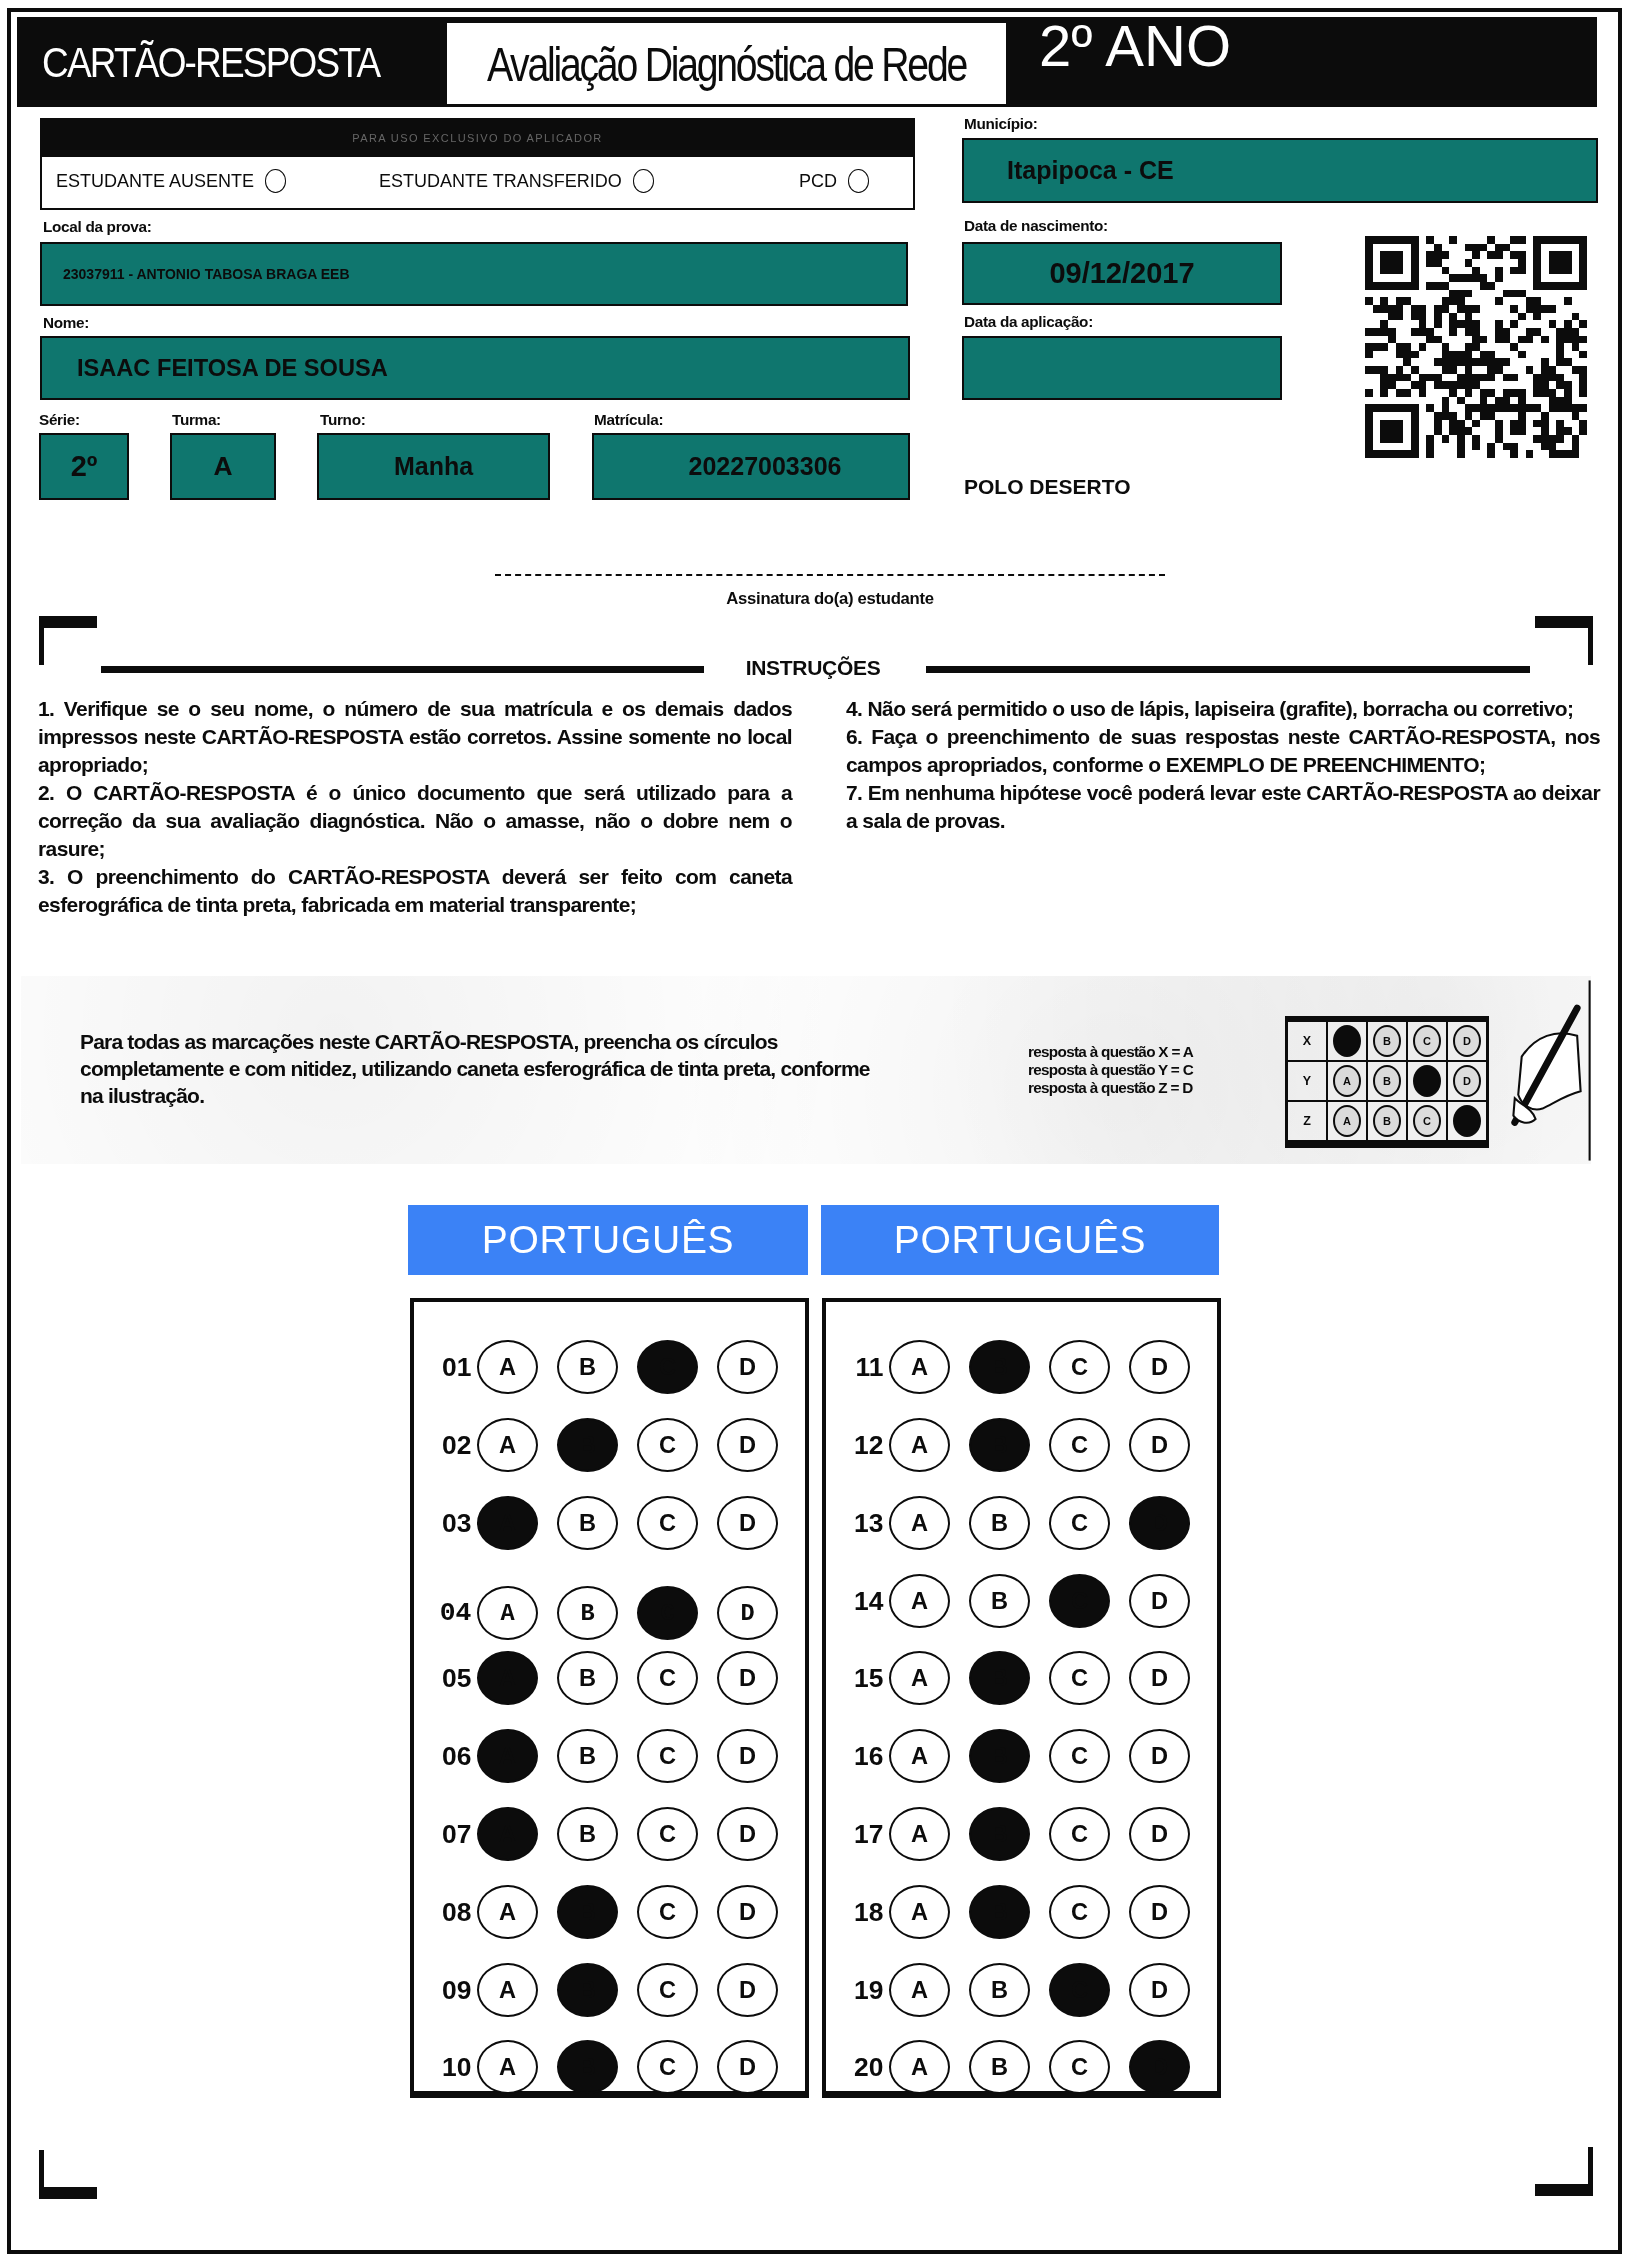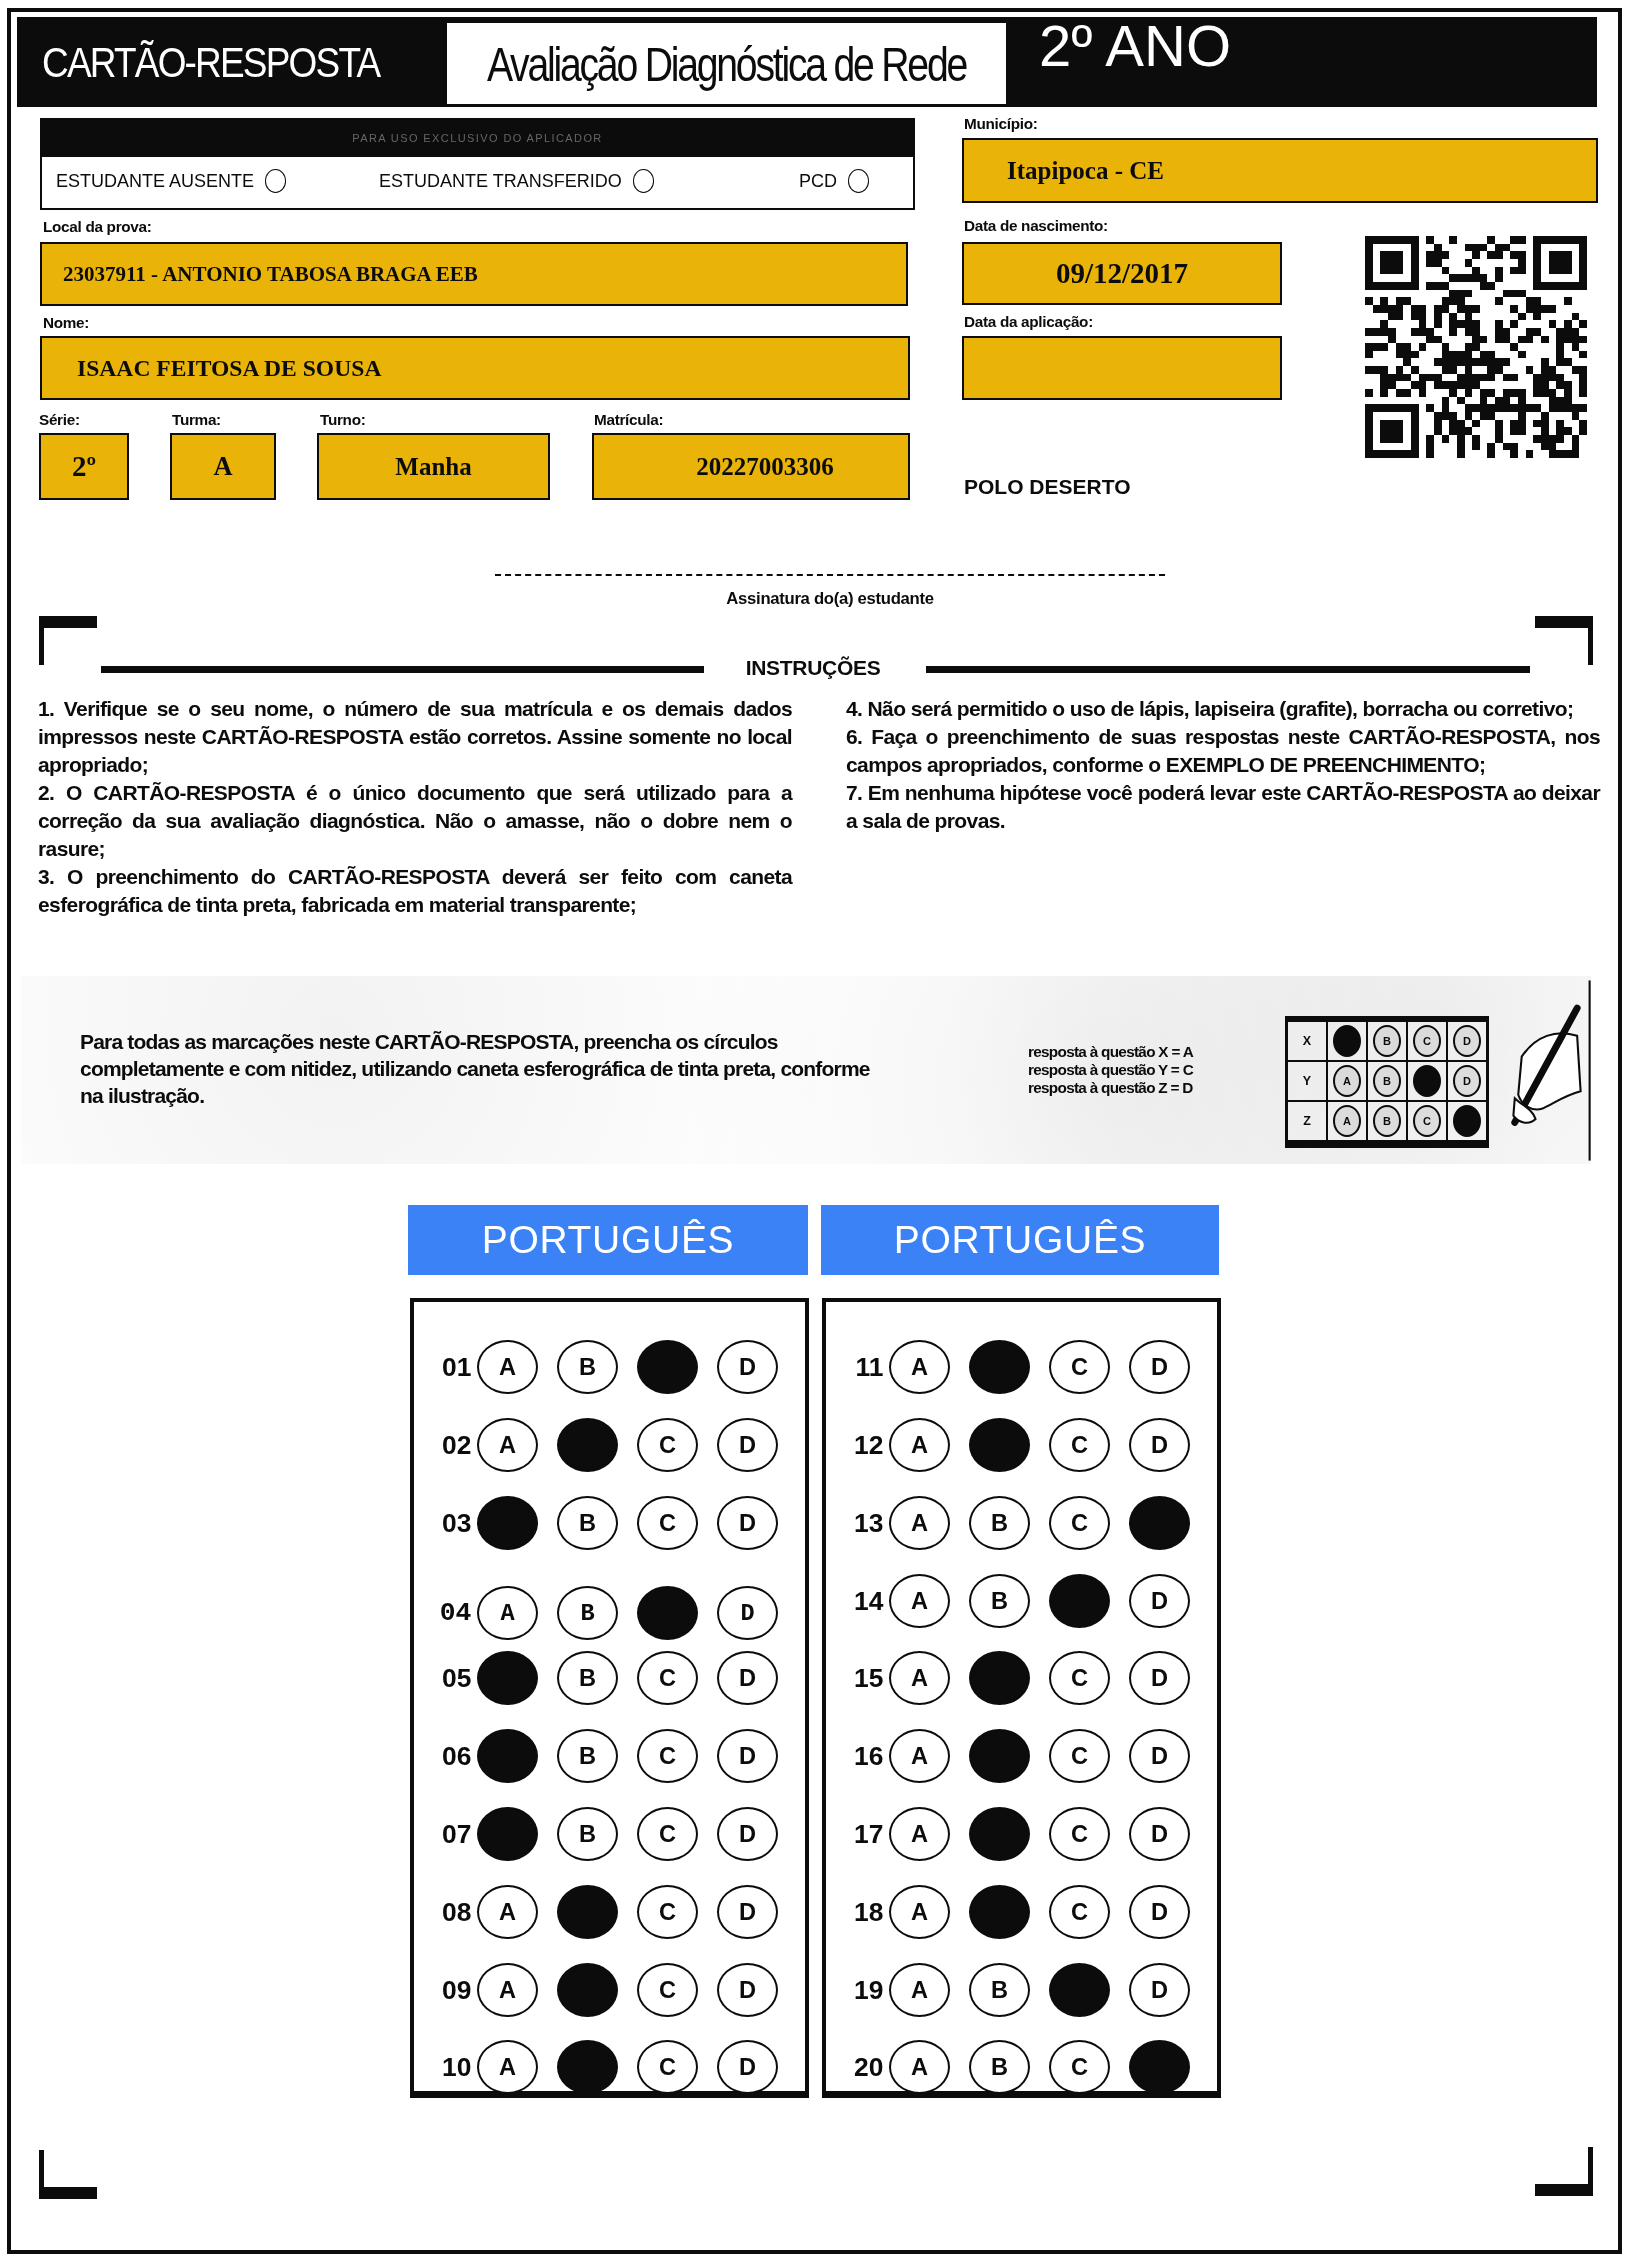--- a/index.html
+++ b/index.html
@@ -15,21 +15,21 @@
   .hdr-title span { display: inline-block; transform: scaleX(0.8); }
   .hdr-ano { left: 1039px; top: 0; height: 90px; display: flex; align-items: center; color: #fff; font-size: 58px; white-space: nowrap; }
 
   
   .apl-head { left: 40px; top: 118px; width: 875px; height: 39px; background: #0c0c0c; color: #666; font-size: 11px; display: flex; align-items: center; justify-content: center; letter-spacing: 1.4px; }
   .apl-body { left: 40px; top: 154px; width: 875px; height: 56px; border: 2.8px solid #0c0c0c; border-top: none; display: flex; align-items: center; font-size: 18px; }
   .apl-opt { position: absolute; display: flex; align-items: center; gap: 11px; white-space: nowrap; }
   .ring { width: 21px; height: 23.6px; border: 1.7px solid #0c0c0c; border-radius: 50%; box-sizing: border-box; display: inline-block; }
 
   .lbl { font-size: 15.3px; font-weight: bold; letter-spacing: -0.3px; white-space: nowrap; }
-  .field { border: 2.8px solid #0c0c0c; background: #eab308; display: flex; align-items: center; font-weight: bold; white-space: nowrap; font-family: Liberation Serif, serif; }
+  .field { border: 2.8px solid #0c0c0c; background: #0f766e; display: flex; align-items: center; font-weight: bold; white-space: nowrap; }
 
   
   .qr { left: 1365px; top: 236px; width: 222px; height: 222px; }
 
   
   .sig-line { left: 495px; top: 574px; width: 670px; border-top: 2.8px dashed #0c0c0c; }
   .sig-label { left: 495px; top: 589px; width: 670px; text-align: center; font-size: 16.7px; font-weight: bold; letter-spacing: -0.3px; }
   .c-tl { left: 39px; top: 616px; border-left: 5.6px solid #0c0c0c; border-top: 12.5px solid #0c0c0c; height: 49px; width: 58px; }
   .c-tr { left: 1535px; top: 616px; border-right: 5.6px solid #0c0c0c; border-top: 12.5px solid #0c0c0c; height: 49px; width: 58px; }
   .c-bl { left: 39px; top: 2150px; border-left: 5.6px solid #0c0c0c; border-bottom: 12.5px solid #0c0c0c; height: 49px; width: 58px; }
@@ -94,21 +94,21 @@
     <span class="ring"></span>
   </div>
 </div>
 
 <div class="abs lbl" style="left:964px; top:115px;">Município:</div>
 <div class="abs field" style="left:962px; top:138px; width:636px; height:65px; padding-left:43px; font-size:25px;">
   <span>Itapipoca - CE</span>
 </div>
 
 <div class="abs lbl" style="left:43px; top:218px;">Local da prova:</div>
-<div class="abs field" style="left:40px; top:242px; width:868px; height:64px; padding-left:21px; font-size:21px;">
+<div class="abs field" style="left:40px; top:242px; width:868px; height:64px; padding-left:21px; font-size:14px;">
   <span>23037911 - ANTONIO TABOSA BRAGA EEB</span>
 </div>
 
 <div class="abs lbl" style="left:964px; top:217px;">Data de nascimento:</div>
 <div class="abs field" style="left:962px; top:242px; width:320px; height:63px; justify-content:center; font-size:29px;">
   <span>09/12/2017</span>
 </div>
 
 <svg class="abs qr" viewBox="0 0 29 29" shape-rendering="crispEdges">
   <g fill="#0c0c0c" id="qrg">

